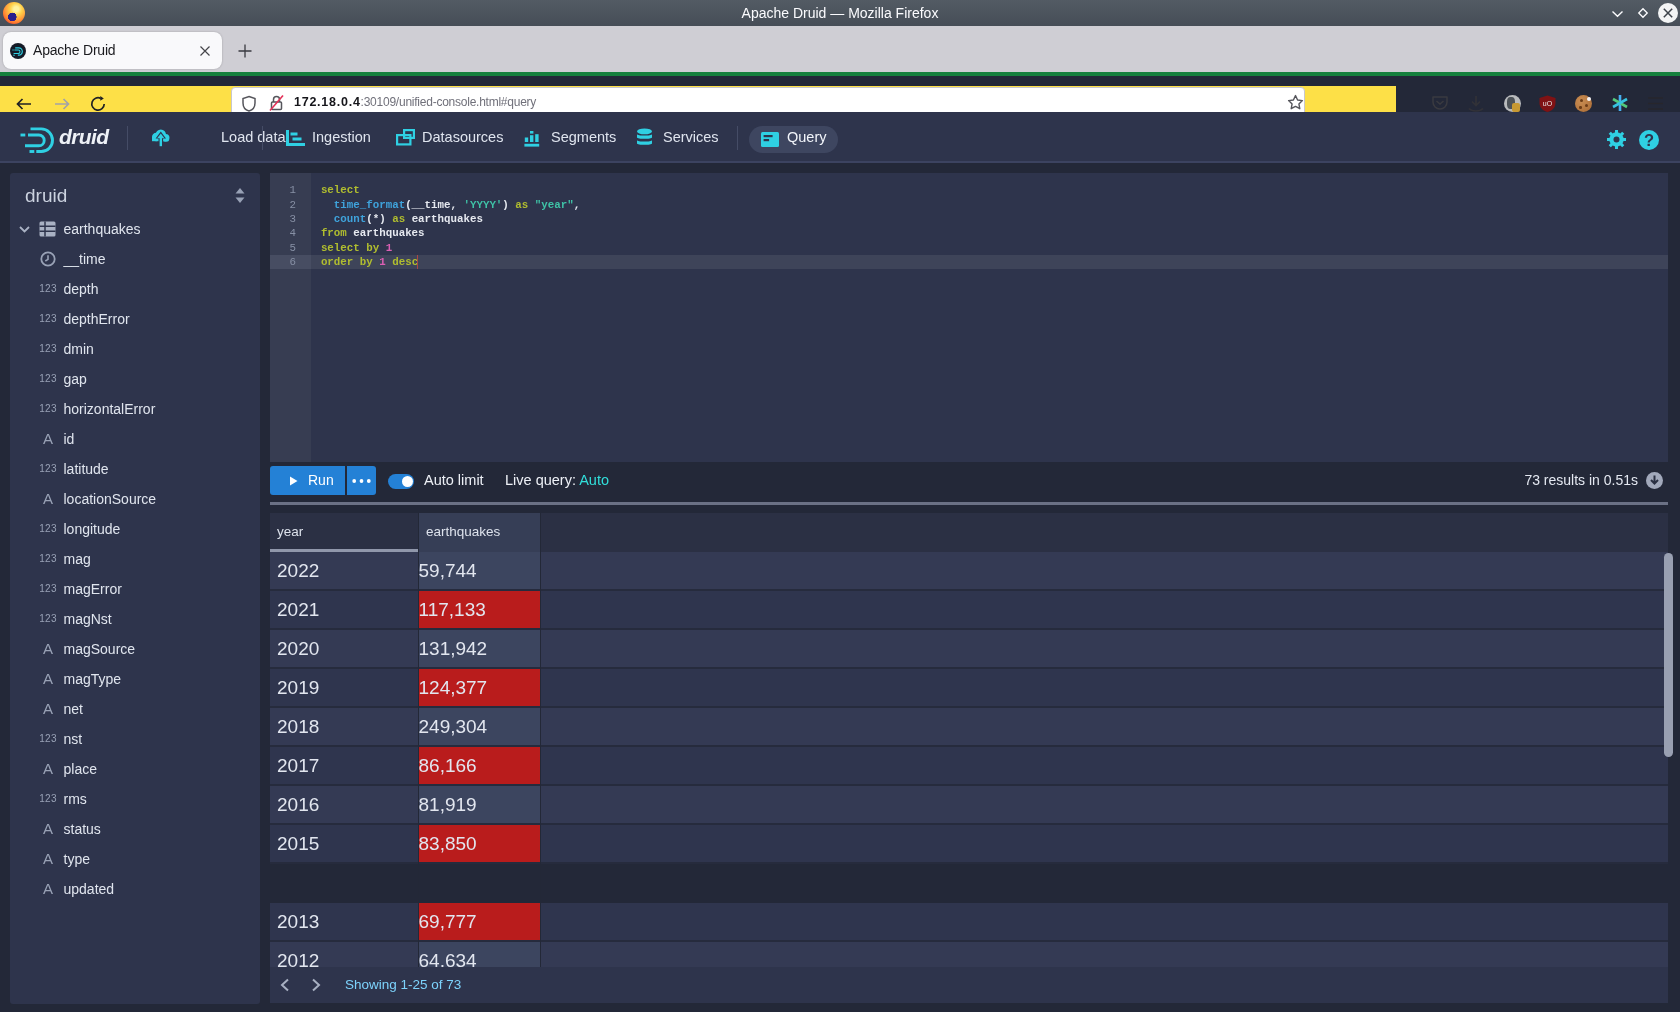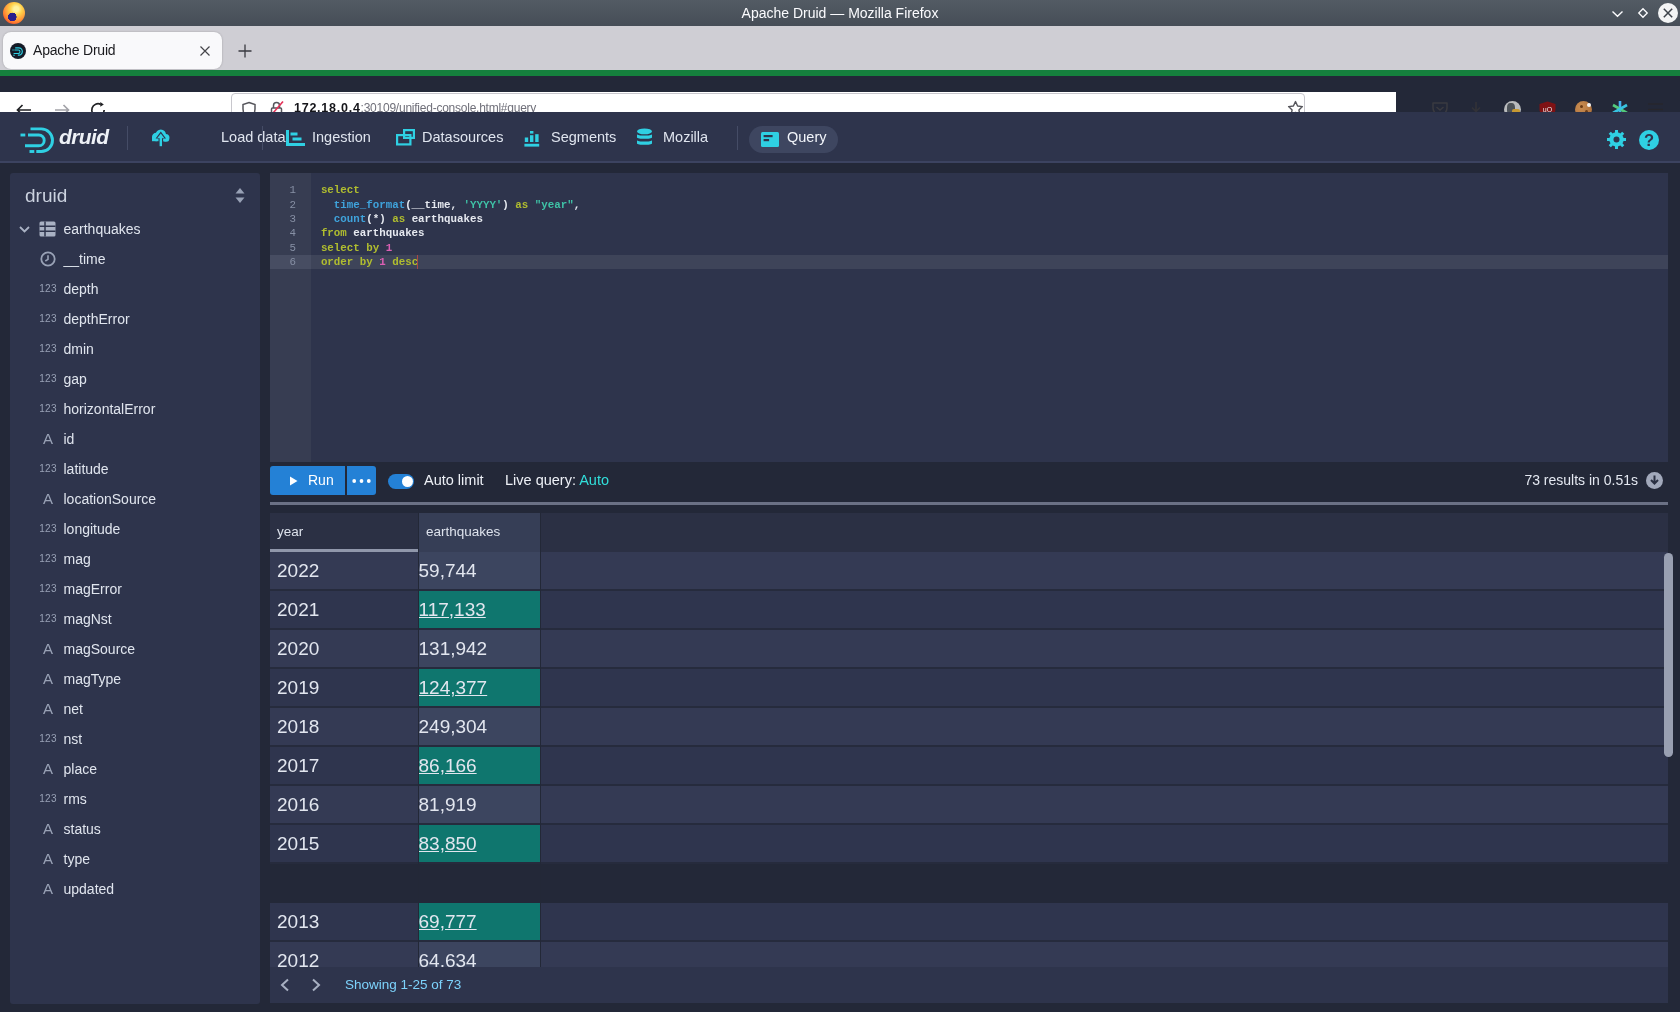--- a/index.html
+++ b/index.html
@@ -17,21 +17,21 @@
   .kw { color:#b0bd2f; }
   .fn { color:#3fa3dc; }
   .st { color:#3fc3a7; }
   .nm { color:#dd5fb4; }
   .r { position:absolute; left:0; width:1398px; height:39px; font-size:19px; color:#e2e6ef; }
   .ra { background:#343a54; }
   .rb { background:#2f354e; }
   .r .y { position:absolute; left:0; top:0; width:148.5px; height:37px; line-height:37px; padding-left:7px; }
   .r .e { position:absolute; left:148.5px; top:0; width:121.5px; height:37px; line-height:37px; text-align:right; padding-right:67px; }
   .ra .e { background:#3c455f; }
-  .rb .e { background:#0f766e;text-decoration:underline; }
+  .rb .e { background:#b91c1c; }
   .r .sep { position:absolute; left:0; bottom:0; width:1398px; height:2px; background:#262b3d; }
 </style>
 </head>
 <body>
 
 <div class="abs" id="titlebar" style="left:0;top:0;width:1680px;height:26px;background:linear-gradient(#535b64,#464d57);">
 
   <div class="abs" style="left:3px;top:2px;width:22px;height:22px;border-radius:50%;
     background:radial-gradient(circle at 42% 68%, #2a1f8c 0 21%, rgba(0,0,0,0) 23%),
                radial-gradient(circle at 60% 32%, #fff3a0 0 12%, #ffd24a 30%, #ffa13c 52%, #ff7a2e 68%, #ef4430 84%, #dd2f6e 100%);"></div>
@@ -43,40 +43,40 @@
   </svg>
   <svg class="abs" style="left:1636px;top:6px;" width="14" height="14" viewBox="0 0 14 14">
     <rect x="4" y="4" width="6" height="6" transform="rotate(45 7 7)" stroke="#fcfcfe" stroke-width="1.3" fill="none"></rect>
   </svg>
   <div class="abs" style="left:1658px;top:3px;width:20px;height:20px;border-radius:50%;background:#f3f4f5;"></div>
   <svg class="abs" style="left:1658px;top:3px;" width="20" height="20" viewBox="0 0 20 20">
     <path d="M5.8 5.8 L14.2 14.2 M14.2 5.8 L5.8 14.2" stroke="#3c424a" stroke-width="1.5"></path>
   </svg>
 </div>
 
-<div class="abs" id="tabbar" style="left:0;top:26px;width:1680px;height:50px;background:#cfced4;border-bottom:6px solid #15803d;">
+<div class="abs" id="tabbar" style="left:0;top:26px;width:1680px;height:50px;background:#cfced4;border-bottom:4px solid #15803d;">
   <div class="abs" style="left:3px;top:6px;width:219px;height:37px;background:#f9f9fb;border-radius:8px;box-shadow:0 0 2px rgba(0,0,0,.25);"></div>
 
   <div class="abs" style="left:10px;top:43px;top:17px;width:16px;height:16px;border-radius:50%;background:#151a27;"></div>
   <svg class="abs" style="left:10px;top:17px;" width="16" height="16" viewBox="0 0 20 20">
     <path d="M6.5 6 H11 A4.4 4.6 0 1 1 11 15.2 H9.8" stroke="#2fd0e3" stroke-width="1.5" fill="none"></path>
     <path d="M5.5 8.8 H10.5 A2 2.1 0 1 1 10.5 13 H4.5" stroke="#2fd0e3" stroke-width="1.3" fill="none"></path>
     <path d="M3 8.8 H4.6" stroke="#2fd0e3" stroke-width="1.3" fill="none"></path>
     <path d="M4 15.2 H6" stroke="#2fd0e3" stroke-width="1.3" fill="none"></path>
   </svg>
   <div class="abs" style="left:33px;top:6px;width:150px;height:37px;line-height:37px;font-size:14px;font-weight:400;letter-spacing:-0.2px;color:#1b1b1f;">Apache Druid</div>
   <svg class="abs" style="left:199px;top:19px;" width="12" height="12" viewBox="0 0 12 12">
     <path d="M1.5 1.5 L10.5 10.5 M10.5 1.5 L1.5 10.5" stroke="#45454a" stroke-width="1.2"></path>
   </svg>
   <svg class="abs" style="left:238px;top:18px;" width="14" height="14" viewBox="0 0 14 14">
     <path d="M7 0.5 V13.5 M0.5 7 H13.5" stroke="#3a3a40" stroke-width="1.3"></path>
   </svg>
 </div>
 
-<div class="abs" id="toolbar" style="left:0;top:92px;width:1396px;height:36px;background:#ffffff;">
+<div class="abs" id="toolbar" style="left:0;top:86px;width:1396px;height:36px;background:#fde047;">
 
   <svg class="abs" style="left:14px;top:86px;top:9px;left:14px;" width="20" height="18" viewBox="0 0 20 18">
     <path d="M17 9 H3.5 M8.5 4 L3.5 9 L8.5 14" stroke="#202124" stroke-width="1.7" fill="none"></path>
   </svg>
   <svg class="abs" style="left:52px;top:9px;" width="20" height="18" viewBox="0 0 20 18">
     <path d="M3 9 H16.5 M11.5 4 L16.5 9 L11.5 14" stroke="#a2a2a8" stroke-width="1.7" fill="none"></path>
   </svg>
   <svg class="abs" style="left:89px;top:9px;" width="18" height="18" viewBox="0 0 18 18">
     <path d="M15.2 9 A6.2 6.2 0 1 1 11.8 3.4" stroke="#202124" stroke-width="1.7" fill="none"></path>
     <path d="M11.3 1 L14.8 3.4 L11.3 5.8 Z" fill="#202124"></path>
@@ -183,21 +183,21 @@
     <rect x="11.2" y="4.2" width="3.4" height="7.8" fill="#2fd0e3"></rect>
     <rect x="0.4" y="13.8" width="14.8" height="2.8" fill="#2fd0e3"></rect>
   </svg>
   <div class="abs nav" style="left:551px;">Segments</div>
 
   <svg class="abs" style="left:636px;top:16px;" width="17" height="19" viewBox="0 0 17 19">
     <ellipse cx="8.5" cy="3.4" rx="7.5" ry="2.9" fill="#2fd0e3"></ellipse>
     <path d="M1 6.2 C1 8 16 8 16 6.2 V9.4 C16 11.2 1 11.2 1 9.4 Z" fill="#2fd0e3"></path>
     <path d="M1 12.2 C1 14 16 14 16 12.2 V15.4 C16 17.2 1 17.2 1 15.4 Z" fill="#2fd0e3"></path>
   </svg>
-  <div class="abs nav" style="left:663px;">Mozilla</div>
+  <div class="abs nav" style="left:663px;">Services</div>
   <div class="abs" style="left:737px;top:14px;width:1px;height:24px;background:#454c66;"></div>
 
   <div class="abs" style="left:749px;top:14px;width:89px;height:27px;background:#3e4660;border-radius:14px;"></div>
   <svg class="abs" style="left:761px;top:20px;" width="18" height="15" viewBox="0 0 18 15">
     <rect x="0" y="0" width="18" height="15" rx="1.5" fill="#2fd0e3"></rect>
     <rect x="2.6" y="3" width="9" height="2.2" fill="#2e344c"></rect>
     <rect x="2.6" y="7" width="5.5" height="2.2" fill="#2e344c"></rect>
   </svg>
   <div class="abs nav" style="left:787px;color:#f2f5fa;">Query</div>
 

